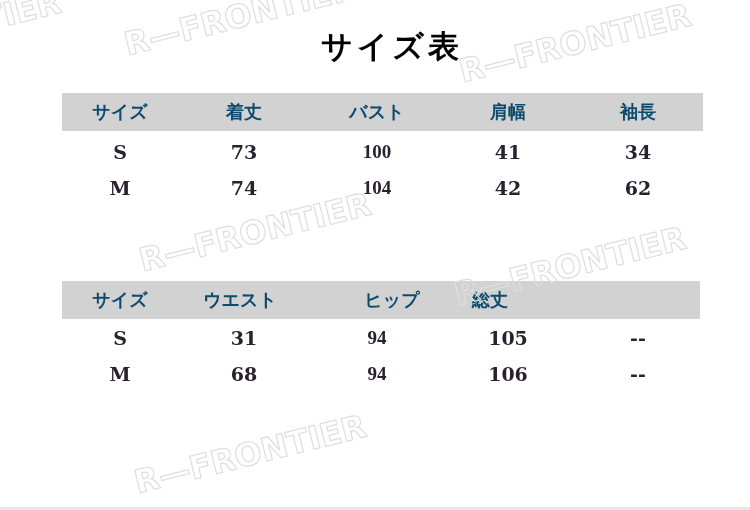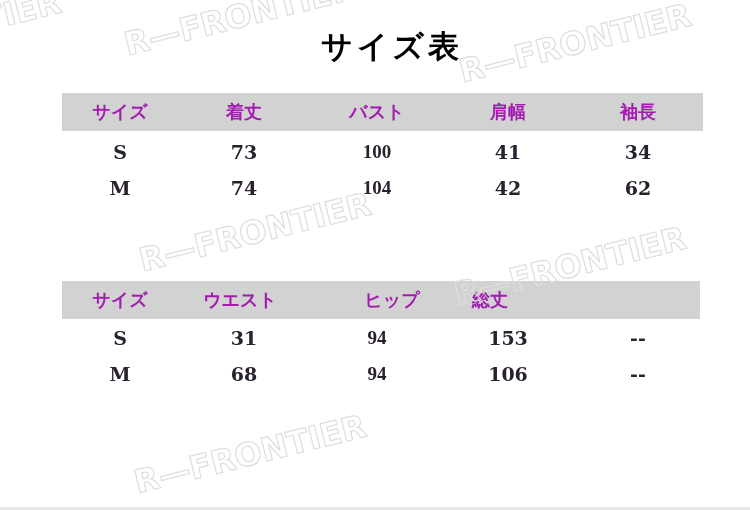--- a/index.html
+++ b/index.html
@@ -62,21 +62,21 @@
     text-align:center;
     white-space:nowrap;
     z-index:3;
   }
   .hcell{
     top:0;
     height:46px;
     line-height:38px;
     font-size:18px;
     font-weight:bold;
-    color:#a21caf;
+    color:#0c4a6e;
   }
   .h1row .hcell{top:93px;}
   .h2row .hcell{top:281px;}
   .vcell{
     height:26px;
     line-height:26px;
     font-family:"DejaVu Serif", serif;
     font-weight:bold;
     font-size:19px;
     color:#29222e;
@@ -156,21 +156,21 @@
   <div class="h2row">
     <div class="cell hcell hc1">サイズ</div>
     <div class="cell hcell hc2">ウエスト</div>
     <div class="cell hcell hc3">ヒップ</div>
     <div class="cell hcell hc4">総丈</div>
   </div>
   <div class="r2s">
     <div class="cell vcell c1">S</div>
     <div class="cell vcell c2">31</div>
     <div class="cell vcell c3">94</div>
-    <div class="cell vcell c4">153</div>
+    <div class="cell vcell c4">105</div>
     <div class="cell vcell c5">--</div>
   </div>
   <div class="r2m">
     <div class="cell vcell c1">M</div>
     <div class="cell vcell c2">68</div>
     <div class="cell vcell c3">94</div>
     <div class="cell vcell c4">106</div>
     <div class="cell vcell c5">--</div>
   </div>
 

